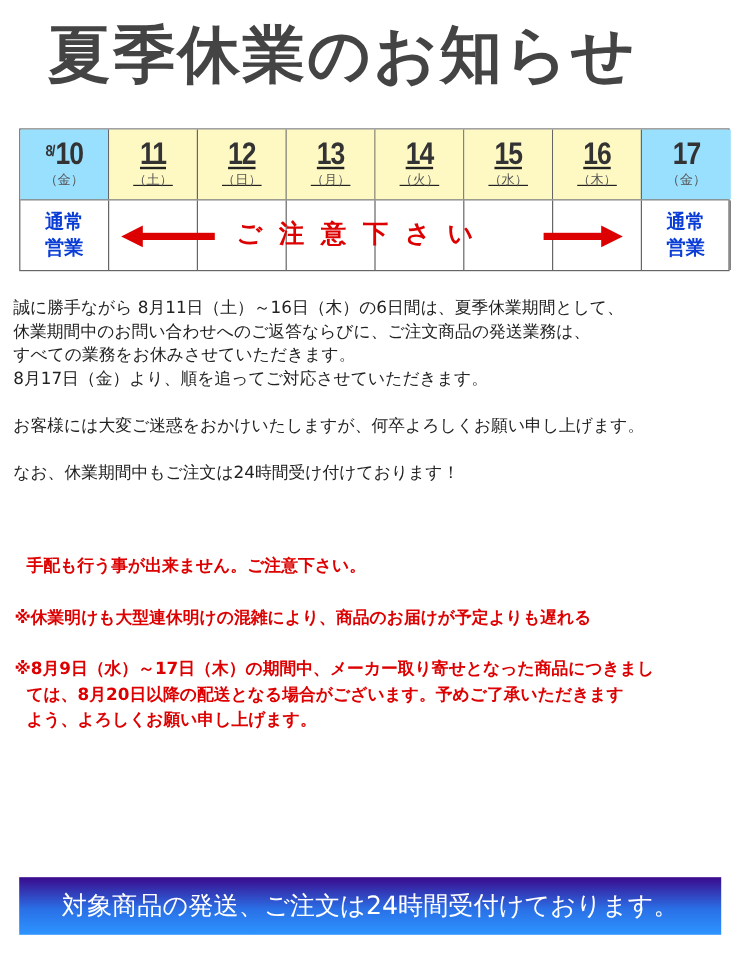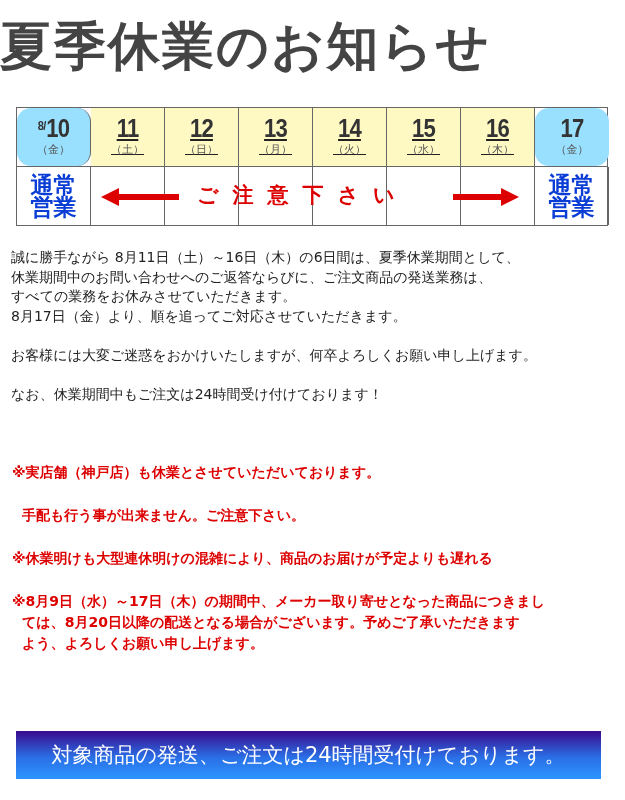--- a/index.html
+++ b/index.html
@@ -1,47 +1,47 @@
 <!DOCTYPE html>
 <html><head>
 <meta charset="utf-8">
 <style>
   html, body { margin: 0; padding: 0; }
   body {
     width: 625px; height: 800px; background: #ffffff; position: relative; overflow: hidden;
     font-family: "DejaVu Sans", sans-serif; color: #222;
   }
   .title {
-    position: absolute; left: 0; top: 14px; width: 571px; 
+    position: absolute; left: 0; top: 14px; width: 571px; text-align: center;
     font-size: 52px; font-weight: bold; color: #444444; letter-spacing: 2px; line-height: 64px;
   }
   .cal {
     position: absolute; left: 16px; top: 107px; width: 592px; height: 119px;
     border: 1px solid #666; box-sizing: border-box;
   }
   .cal-head { position: absolute; left: 0; top: 0; width: 100%; height: 59px; display: flex; border-bottom: 1px solid #666; box-sizing: border-box; }
   .day {
     flex: 0 0 74px; box-sizing: border-box; border-right: 1px solid #666; text-align: center;
     position: relative;
   }
   .day:last-child { border-right: none; }
   .day.holiday { background: #fef9c3; text-decoration: underline; }
-  .day.open { background: #99e0ff; border-radius: 14px; }
+  .day.open { background: #99e0ff; }
   .day .num {
     display: block; margin-top: 6px; font-family: "Liberation Sans", sans-serif; font-weight: bold;
     font-size: 26px; line-height: 28px; color: #333; transform: scaleX(0.85); letter-spacing: -1px;
   }
   .day .prefix { font-size: 13px; vertical-align: top; position: relative; top: -2px; margin-right: 1px; }
   .day .dow { display: block; font-size: 11px; line-height: 16px; color: #555; }
   .cal-body { position: absolute; left: 0; top: 59px; width: 100%; height: 58px; display: flex; }
   .bcell { flex: 0 0 74px; box-sizing: border-box; border-right: 1px solid #666; position: relative; }
   .bcell:last-child { border-right: none; }
   .open-label {
     position: absolute; left: 0; top: 7px; width: 100%; text-align: center;
-    color: #0a3dd6; font-weight: bold; font-size: 23px; line-height: 22px;
+    color: #0a3dd6; font-weight: bold; font-size: 16px; line-height: 22px;
   }
   .period-label {
     position: absolute; left: 180px; top: 14px; color: #dd0000; font-weight: bold;
     font-size: 21px; letter-spacing: 14px; line-height: 28px; white-space: nowrap;
   }
   .arrow { position: absolute; top: 27px; height: 6px; background: #dd0000; }
   .arrow.left { left: 100px; width: 62px; }
   .arrow.left::before {
     content: ""; position: absolute; left: -16px; top: -6px;
     border-right: 18px solid #dd0000; border-top: 9px solid transparent; border-bottom: 9px solid transparent;
@@ -137,23 +137,20 @@
   <p>すべての業務をお休みさせていただきます。</p>
   <p>8月17日（金）より、順を追ってご対応させていただきます。</p>
   <div class="gap"></div>
   <p>お客様には大変ご迷惑をおかけいたしますが、何卒よろしくお願い申し上げます。</p>
   <div class="gap"></div>
   <p>なお、休業期間中もご注文は24時間受け付けております！</p>
 </div>
 
 <div class="notes">
   <div class="note">
-    <span>※実店舗（神戸店）も休業とさせていただいております。</span>
-  </div>
-  <div class="note">
     <span class="cont">手配も行う事が出来ません。ご注意下さい。</span>
   </div>
   <div class="note">
     <span>※休業明けも大型連休明けの混雑により、商品のお届けが予定よりも遅れる</span>
   </div>
   <div class="note">
     <span>※8月9日（水）～17日（木）の期間中、メーカー取り寄せとなった商品につきまし</span>
     <span class="cont">ては、8月20日以降の配送となる場合がございます。予めご了承いただきます</span>
     <span class="cont">よう、よろしくお願い申し上げます。</span>
   </div>

